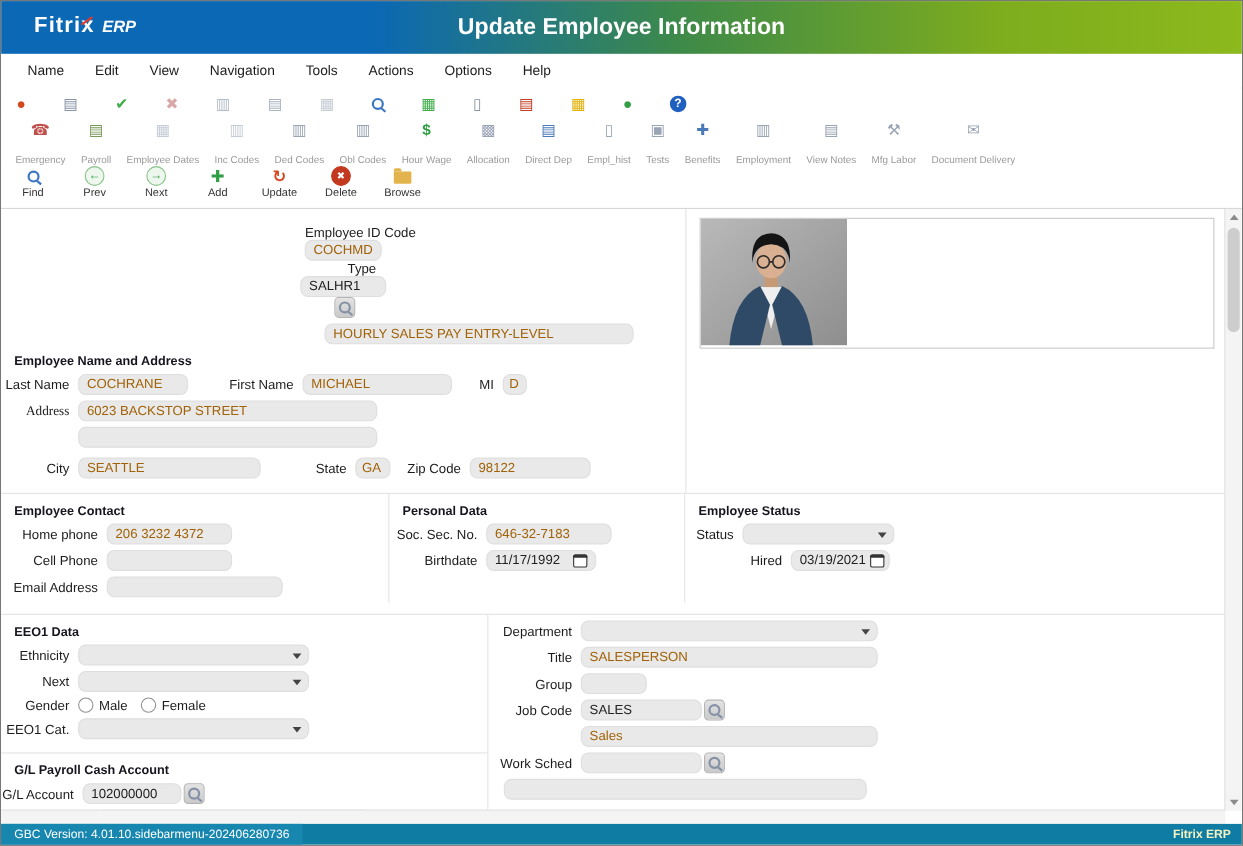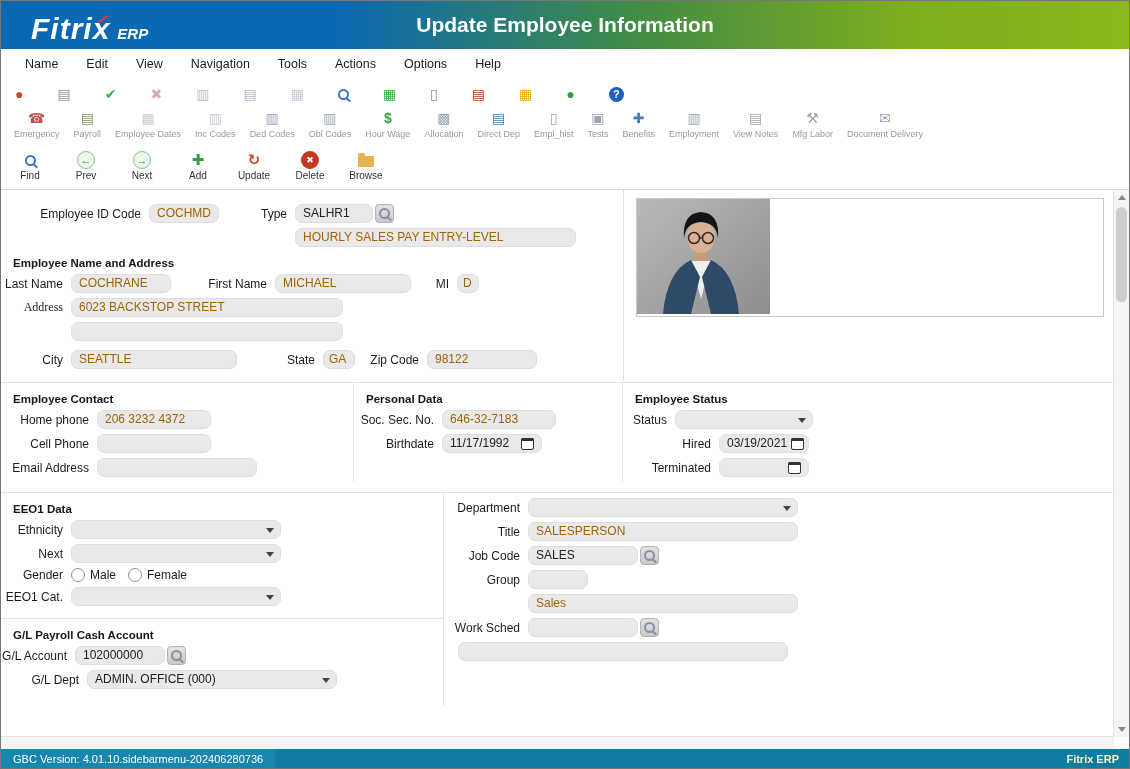--- a/index.html
+++ b/index.html
@@ -4,21 +4,21 @@
 <style>
   html,body {margin:0;padding:0;background:#d4d0c8;}
   body {font-family:"Liberation Sans","DejaVu Sans",sans-serif;}
   .window {width:1130px;height:769px;position:relative;background:#fff;border:1px solid #777;box-sizing:border-box;overflow:hidden;}
 
   
   .titlebar {position:absolute;top:0;left:0;right:0;height:48px;
     background:linear-gradient(90deg,#0b68b4 0%,#0b68b4 30%,#3e8a48 55%,#7dac1e 80%,#8cb91c 100%);
     display:flex;align-items:center;}
   .logo {position:absolute;left:30px;top:11px;display:flex;align-items:baseline;gap:7px;}
-  .logo-main {color:#fff;font-style:italic;font-weight:bold;font-size:30px;letter-spacing:1px;position:relative;}
+  .logo-main {color:#fff;font-weight:bold;font-size:20px;letter-spacing:1px;position:relative;}
   .logo-main::after {content:"";position:absolute;right:1px;top:6px;width:12px;height:2px;background:#e23b2e;transform:rotate(-35deg);}
   .logo-suffix {color:#fff;font-weight:bold;font-style:italic;font-size:15px;}
   .tbar-title {width:100%;text-align:center;color:#fff;font-size:21px;font-weight:bold;}
 
   
   .menubar {position:absolute;top:48px;left:0;right:0;height:30px;display:flex;align-items:center;padding-left:10px;background:#fff;}
   .menu-item {padding:0 14px;font-size:12.5px;color:#1c1c1c;cursor:default;}
 
   
   .tb1 {position:absolute;top:80px;left:0;right:0;height:26px;display:flex;align-items:center;padding-left:10px;gap:26px;background:#fff;}
@@ -35,21 +35,21 @@
   .tb1-btn:nth-child(10) .tb1-glyph{color:#8a93a8;}
   .tb1-btn:nth-child(11) .tb1-glyph{color:#c23b22;}
   .tb1-btn:nth-child(12) .tb1-glyph{color:#e2b007;}
   .tb1-btn:nth-child(13) .tb1-glyph{color:#2f9e44;}
   .help-badge {background:#1f5fbf;color:#fff;border-radius:50%;width:15px;height:15px;display:inline-flex;align-items:center;justify-content:center;font-weight:bold;font-size:11px;}
 
   
   .tb2 {position:absolute;top:106px;left:0;right:0;height:44px;display:flex;align-items:flex-start;padding-left:6px;background:#fff;}
   .tb2-item {display:flex;flex-direction:column;align-items:center;padding:2px 7px 0 7px;cursor:default;}
   .tb2-icon {font-size:14px;height:18px;line-height:18px;}
-  .tb2-label {font-size:9px;color:#9a9a9a;margin-top:2px;white-space:nowrap;}
+  .tb2-label {font-size:9px;color:#9a9a9a;margin-top:13px;white-space:nowrap;}
   .tb2-item:nth-child(1) .tb2-icon{color:#c0504d;}
   .tb2-item:nth-child(2) .tb2-icon{color:#7a9a5a;}
   .tb2-item:nth-child(3) .tb2-icon{color:#c6ccd6;}
   .tb2-item:nth-child(4) .tb2-icon{color:#c6ccd6;}
   .tb2-item:nth-child(5) .tb2-icon{color:#9aa4b5;}
   .tb2-item:nth-child(6) .tb2-icon{color:#9aa4b5;}
   .tb2-item:nth-child(7) .tb2-icon{color:#2f9e44;font-weight:bold;}
   .tb2-item:nth-child(8) .tb2-icon{color:#9aa4b5;}
   .tb2-item:nth-child(9) .tb2-icon{color:#4a79b8;}
   .tb2-item:nth-child(10) .tb2-icon{color:#9aa4b5;}
@@ -296,21 +296,21 @@
         </span>
         <span class="tb3-label">Browse</span>
       </div>
   </div>
 
   <div class="content">
     <div class="form-main">
 
       <div class="panel-top">
         <div class="pt-left">
-          <div class="frow" style="margin-top:8px;">
+          <div class="frow" style="margin-top:8px;flex-direction:column;">
             <span class="flabel" style="width:148px;">Employee ID Code</span>
             <span class="field blue" style="width:70px;">COCHMD</span>
             <span class="flabel" style="width:76px;">Type</span>
             <span class="field" style="width:78px;">SALHR1</span>
             <button class="lkp">
                 <span class="mag"></span>
               </button>
           </div>
           <div class="frow">
             <span style="width:294px;flex:0 0 auto;"></span>
@@ -404,27 +404,20 @@
             <span class="flabel" style="width:52px;">Status</span>
             <span class="field dd" style="width:138px;"></span>
           </div>
           <div class="frow">
             <span class="flabel" style="width:96px;">Hired</span>
             <span class="field datef" style="width:90px;">
                 <span>03/19/2021</span>
                 <span class="cal"></span>
               </span>
           </div>
-          <div class="frow">
-            <span class="flabel" style="width:96px;">Terminated</span>
-            <span class="field datef" style="width:90px;">
-                <span></span>
-                <span class="cal"></span>
-              </span>
-          </div>
         </div>
       </div>
 
       <div class="panel-bottom">
         <div class="pb-left">
           <div class="sect">EEO1 Data</div>
           <div class="frow">
             <span class="flabel" style="width:70px;">Ethnicity</span>
             <span class="field dd" style="width:210px;"></span>
           </div>
@@ -460,31 +453,31 @@
         <div class="pb-right">
           <div class="frow">
             <span class="flabel" style="width:84px;">Department</span>
             <span class="field dd" style="width:270px;"></span>
           </div>
           <div class="frow">
             <span class="flabel" style="width:84px;">Title</span>
             <span class="field blue" style="width:270px;">SALESPERSON</span>
           </div>
           <div class="frow">
+            <span class="flabel" style="width:84px;">Group</span>
+            <span class="field" style="width:60px;"></span>
+          </div>
+          <div class="frow">
             <span class="flabel" style="width:84px;">Job Code</span>
             <span class="field" style="width:110px;">SALES</span>
             <button class="lkp">
                 <span class="mag"></span>
               </button>
           </div>
           <div class="frow">
-            <span class="flabel" style="width:84px;">Group</span>
-            <span class="field" style="width:60px;"></span>
-          </div>
-          <div class="frow">
             <span style="width:84px;flex:0 0 auto;"></span>
             <span class="field blue" style="width:270px;">Sales</span>
           </div>
           <div class="frow">
             <span class="flabel" style="width:84px;">Work Sched</span>
             <span class="field" style="width:110px;"></span>
             <button class="lkp">
                 <span class="mag"></span>
               </button>
           </div>

